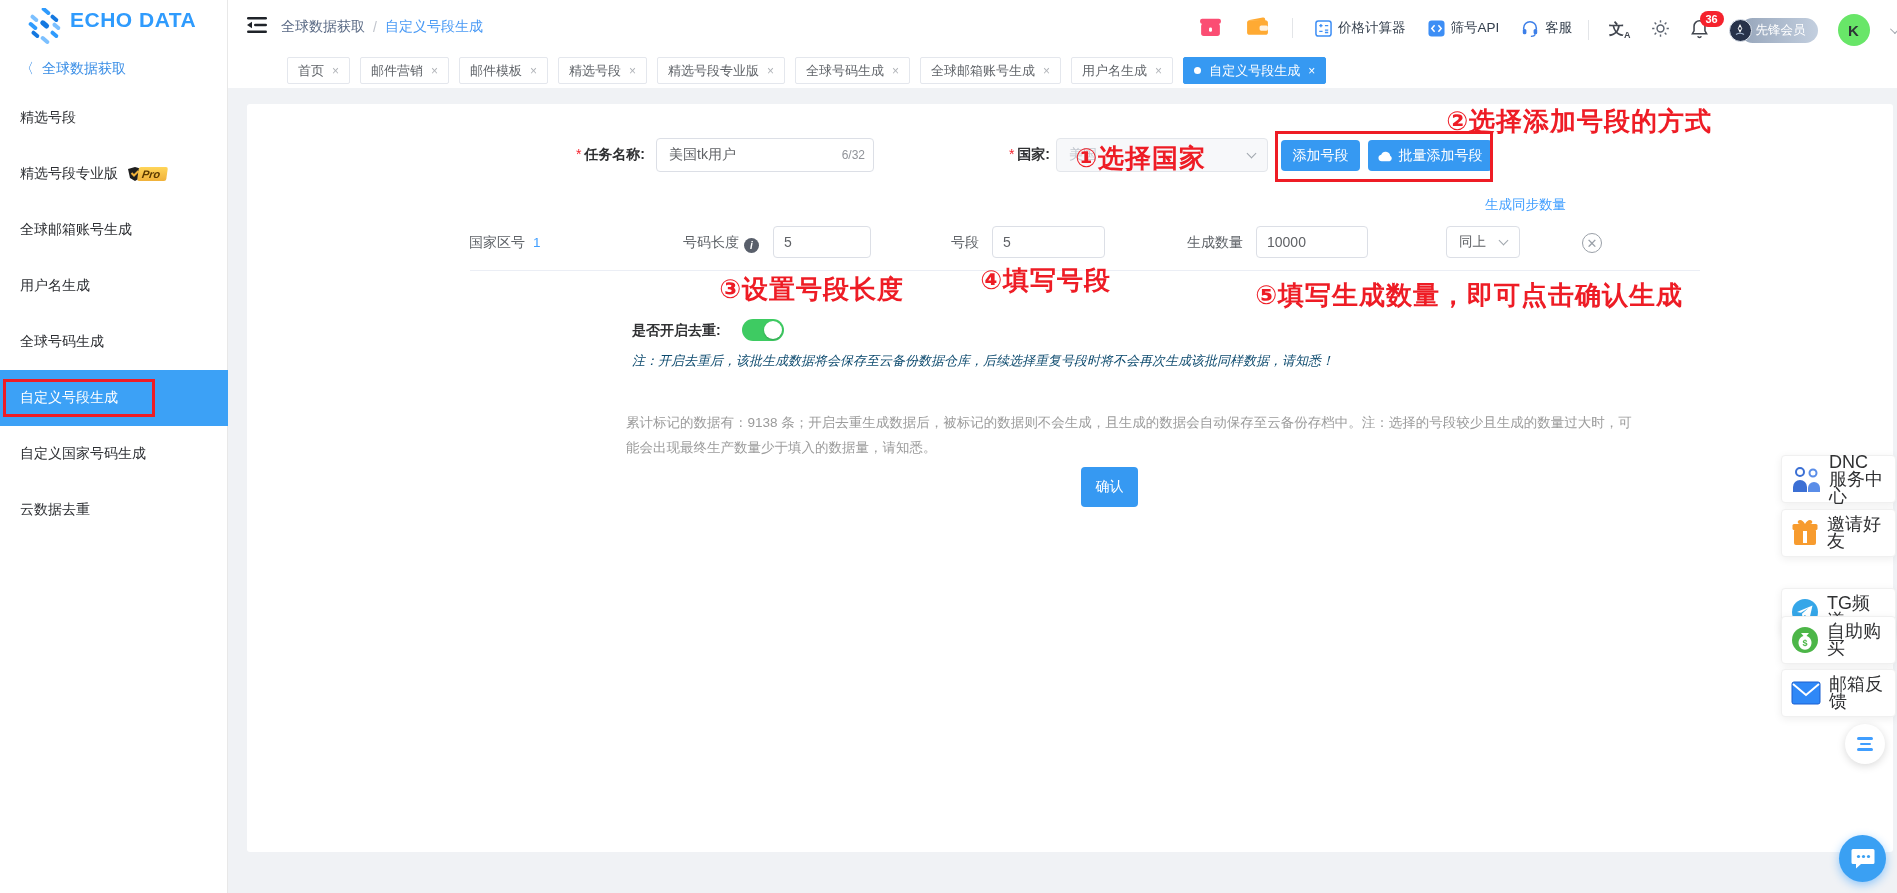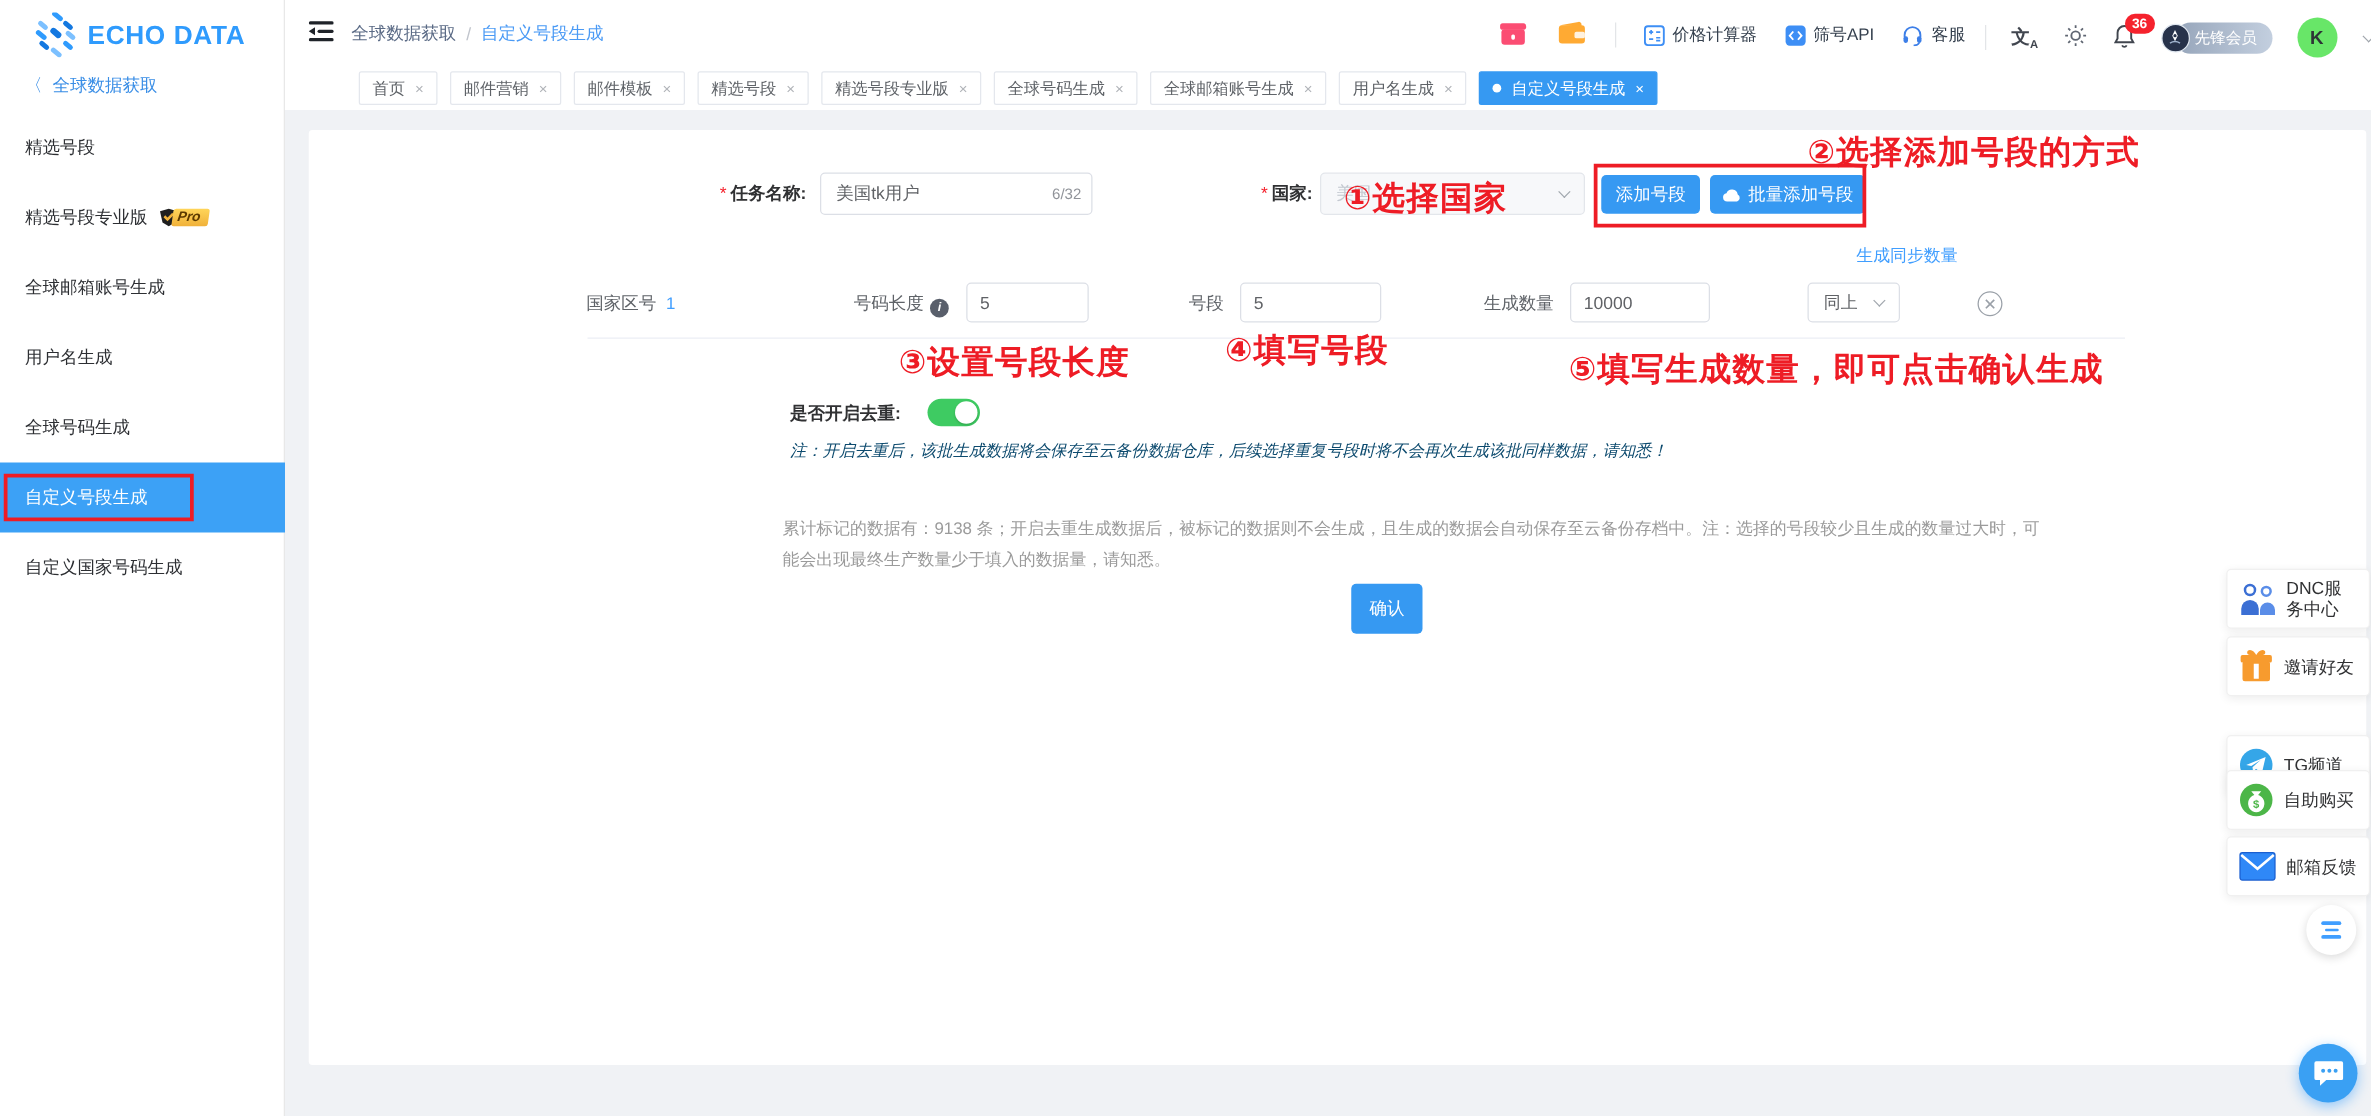--- a/index.html
+++ b/index.html
@@ -6,21 +6,21 @@
   html,body { width:1897px; height:893px; }
   body {
     position:relative; overflow:hidden; background:#f0f2f5;
     font-family:"Liberation Sans","DejaVu Sans",sans-serif;
     color:#303133; font-size:14px;
   }
   .abs { position:absolute; }
 
   
   .sidebar { position:absolute; left:0; top:0; width:228px; height:893px; background:#fff; border-right:1px solid #e8e8e8; z-index:5; }
-  .logo-row { display:flex; align-items:center; gap:8px; padding:8px 0 0 28px; height:50px; }
+  .logo-row { display:flex; gap:8px; padding:8px 0 0 28px; height:50px; }
   .logo-text { font-size:21px; font-weight:700; color:#2f9bfd; letter-spacing:.5px; text-transform:uppercase; }
   .back-row { display:flex; align-items:center; gap:8px; padding-left:20px; height:30px; color:#3a8ee6; font-size:14px; margin-top:4px; cursor:pointer; }
   .back-caret { font-size:14px; color:#3a8ee6; }
   .side-nav { position:absolute; top:90px; left:0; width:228px; }
   .side-item { height:56px; display:flex; align-items:center; padding-left:20px; font-size:14px; color:#2d2f33; cursor:pointer; position:relative; }
   .side-item.active { background:#3ca1f6; color:#fff; }
   .red-box-side { position:absolute; left:3px; top:9px; width:152px; height:38px; border:3px solid #ee1c25; z-index:6; pointer-events:none; }
   .pro-badge { display:inline-flex; align-items:center; margin-left:8px; }
   .pro-flag { background:linear-gradient(180deg,#ffd559,#f0b13a); color:#5c3a00; font-size:11px; font-weight:700; font-style:italic; padding:1px 7px 1px 4px; border-radius:2px; transform:skewX(-8deg); margin-left:-6px; }
 
@@ -66,21 +66,21 @@
   .note-red { color:#0c4a6e; font-size:13px; white-space:nowrap;font-style:italic; }
   .para-gray { color:#9b9b9b; font-size:13.5px; line-height:25px; }
   .remove-ico { width:20px; height:20px; border:1px solid #9aa0a8; border-radius:50%; color:#9aa0a8; font-size:13px; display:flex; align-items:center; justify-content:center; cursor:pointer; line-height:1; }
 
   
   .ann { position:absolute; color:#ee1c25; font-weight:900; font-size:26px; z-index:10; white-space:nowrap; letter-spacing:1px; }
   .red-box { position:absolute; border:3px solid #ee1c25; z-index:10; pointer-events:none; }
 
   
   .fp-card { position:absolute; left:1781px; width:115px; height:48px; background:#fff; border:1px solid #f0f0f0; border-radius:4px; box-shadow:0 2px 8px rgba(0,0,0,.07); display:flex; align-items:center; gap:8px; padding-left:9px; z-index:20; cursor:pointer; }
-  .fp-label { font-size:14px; color:#303133; line-height:17px; width:56px; }
+  .fp-label { font-size:18px; color:#303133; line-height:17px; width:56px; }
   .circle-btn { position:absolute; left:1845px; top:724px; width:40px; height:40px; border-radius:50%; background:#fff; box-shadow:0 2px 8px rgba(0,0,0,.15); display:flex; flex-direction:column; align-items:center; justify-content:center; gap:3px; z-index:20; cursor:pointer; }
   .circle-btn i { display:block; height:2.5px; border-radius:2px; background:#409eff; }
   .chat-bubble { position:absolute; left:1839px; top:835px; width:47px; height:47px; border-radius:50%; background:#3aa0f3; box-shadow:0 3px 10px rgba(24,144,255,.45); display:flex; align-items:center; justify-content:center; z-index:20; cursor:pointer; }
 </style>
 </head>
 <body>
 
 <aside class="sidebar">
   <div class="logo-row">
     <span>
@@ -127,20 +127,23 @@
     <div class="side-item">
         <span>全球号码生成</span>
       </div>
     <div class="side-item active">
       <span>自定义号段生成</span>
       <span class="red-box-side"></span>
     </div>
     <div class="side-item">
         <span>自定义国家号码生成</span>
       </div>
+    <div class="side-item">
+        <span>云数据去重</span>
+      </div>
   </nav>
 </aside>
 
 <header class="topbar"></header>
 
 <span class="abs" style="left:247px;top:16px;z-index:4;cursor:pointer">
   <svg width="20" height="18" viewBox="0 0 20 18">
       <g fill="#1f2329">
         <rect x="0" y="1" width="20" height="2.6" rx="1.3"></rect>
         <path d="M0 9 L5 5.8 L5 12.2 Z"></path>

